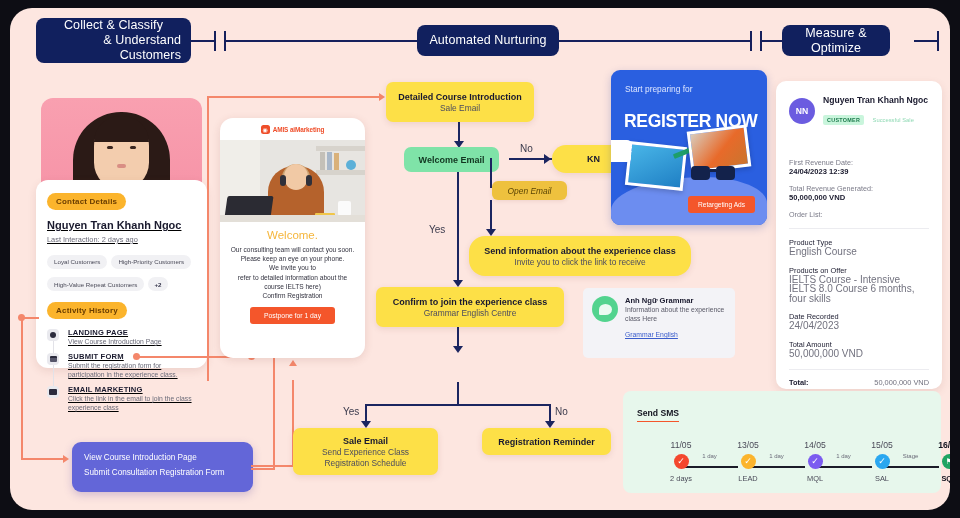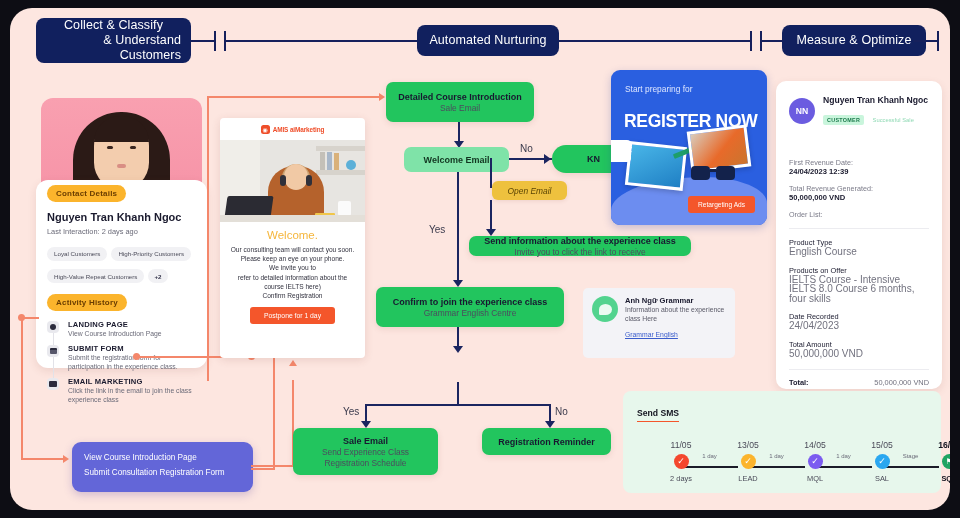--- a/index.html
+++ b/index.html
@@ -61,21 +61,21 @@
   #purple-box {
     position:absolute; left:62px; top:434px; width:181px; height:50px;
     background:#6366d8; border-radius:9px; color:#ffffff;
     padding:9px 12px; font-size:8.2px; line-height:14.5px;
     box-shadow:0 3px 8px rgba(80,60,160,.25);
   }
 
   
   #email-card {
     position:absolute; left:210px; top:110px; width:145px; height:240px;
-    background:#fff; border-radius:4px; overflow:hidden;
+    background:#fff; border-radius:13px; overflow:hidden;
     box-shadow:0 2px 8px rgba(120,60,50,.14);
   }
   #email-brand { height:22px; display:flex; align-items:center; justify-content:center; gap:3px; }
   .brand-mark { width:9px; height:9px; border-radius:2.5px; background:#ef4e2a;
                 display:flex;align-items:center;justify-content:center;color:#fff;font-size:6px;}
   .brand-txt { font-size:6.4px; font-weight:bold; color:#ef4e2a; letter-spacing:-.1px; }
   #email-hero { position:relative; height:82px; background:#e7e5e1; overflow:hidden; }
   .hero-shelf { position:absolute; background:#d7d3cc; }
   .hero-person { position:absolute; left:48px; bottom:0; width:56px; height:56px;
                  border-radius:26px 26px 0 0; background:#b5622c; }
@@ -91,21 +91,21 @@
                background:#f0c64a; border-radius:1px; }
   #email-welcome { text-align:center; color:#f5b63c; font-size:11.5px; margin-top:7px; }
   #email-body { text-align:center; font-size:6.6px; color:#32323f; line-height:9.2px; padding:4px 6px 0; }
   #postpone-btn {
     display:block; margin:7px auto 0; background:#f4562b; color:#fff; border:none;
     font-size:6.8px; border-radius:3px; padding:5px 14px; cursor:pointer;
   }
 
   
   .node {
-    position:absolute; background:#22c55e; border-radius:7px;
+    position:absolute; background:#fde047; border-radius:7px;
     display:flex; flex-direction:column; align-items:center; justify-content:center;
     text-align:center; box-shadow:0 2px 6px rgba(120,60,50,.12);
   }
   .node .t1 { font-size:9px; font-weight:bold; color:#181830; line-height:12px; }
   .node .t2 { font-size:8.4px; color:#4c4c5e; line-height:11px; }
   .node.green { background:#7fe3a8; box-shadow:none; }
   .node.green .t1 { color:#123520; }
   .chip-yellow {
     position:absolute; background:#eec13e; border-radius:6px; color:#5b4504;
     font-style:italic; font-size:8.4px; display:flex; align-items:center;
@@ -236,42 +236,42 @@
   <div class="phase-cap" style="left:214px;top:23px;"></div>
   <div class="phase-line" style="left:214px;top:32px;width:203px;"></div>
   <div class="phase-chip" style="left:407px;top:17px;width:142px;height:31px;">
     <span>Automated Nurturing</span>
   </div>
   <div class="phase-line" style="left:549px;top:32px;width:193px;"></div>
   <div class="phase-cap" style="left:740px;top:23px;"></div>
 
   <div class="phase-cap" style="left:750px;top:23px;"></div>
   <div class="phase-line" style="left:750px;top:32px;width:24px;"></div>
-  <div class="phase-chip" style="left:772px;top:17px;width:144px;height:31px;">
+  <div class="phase-chip" style="left:772px;top:17px;width:108px;height:31px;">
     <span>Measure &amp; Optimize</span>
   </div>
   <div class="phase-line" style="left:904px;top:32px;width:24px;"></div>
   <div class="phase-cap" style="left:927px;top:23px;"></div>
 
   <div id="profile-photo">
     <div class="ph-hair" style="left:32px;top:14px;width:97px;height:125px;border-radius:48px 48px 30px 30px;"></div>
     <div style="position:absolute;left:53px;top:22px;width:55px;height:70px;border-radius:28px 28px 30px 30px;background:#f3cdae;"></div>
     <div style="position:absolute;left:53px;top:18px;width:55px;height:26px;border-radius:28px 28px 0 0;background:#2b1a16;"></div>
     <div style="position:absolute;left:66px;top:48px;width:6px;height:3px;border-radius:2px;background:#3a2620;"></div>
     <div style="position:absolute;left:89px;top:48px;width:6px;height:3px;border-radius:2px;background:#3a2620;"></div>
     <div style="position:absolute;left:76px;top:66px;width:9px;height:4px;border-radius:3px;background:#d98e84;"></div>
     <div style="position:absolute;left:48px;top:86px;width:65px;height:49px;border-radius:14px 14px 0 0;background:#f4f4f6;"></div>
     <div style="position:absolute;left:28px;top:90px;width:30px;height:45px;background:#6d7f96;border-radius:10px 0 0 0;"></div>
     <div style="position:absolute;left:104px;top:90px;width:30px;height:45px;background:#6d7f96;border-radius:0 10px 0 0;"></div>
     <div style="position:absolute;left:104px;top:96px;width:30px;height:3px;background:#455468;"></div>
     <div style="position:absolute;left:104px;top:110px;width:30px;height:3px;background:#455468;"></div>
   </div>
 
   <div id="profile-card">
-    <div style="padding:2px 11px 0;">
+    <div style="padding:10px 11px 0;text-decoration:underline;">
       <span class="pill-yellow">Contact Details</span>
       <div class="pname" style="margin-top:9px;">Nguyen Tran Khanh Ngoc</div>
       <div class="psub" style="margin-top:4px;">Last Interaction: 2 days ago</div>
       <div style="margin-top:6px;">
         <span class="tag">Loyal Customers</span><span class="tag">High-Priority Customers</span>
         <span class="tag">High-Value Repeat Customers</span><span class="tag count">+2</span>
       </div>
       <div style="margin-top:4px;">
         <span class="pill-yellow">Activity History</span>
       </div>
@@ -361,41 +361,41 @@
     <button id="postpone-btn">Postpone for 1 day</button>
   </div>
 
   <div class="node" style="left:376px;top:74px;width:148px;height:40px;">
     <span class="t1">Detailed Course Introduction</span>
     <span class="t2">Sale Email</span>
   </div>
   <div class="edge" style="left:448px;top:114px;width:2px;height:22px;"></div>
   <div class="arrow-d" style="left:444px;top:133px;"></div>
 
-  <div class="node green" style="left:394px;top:139px;width:105px;height:25px;">
+  <div class="node green" style="left:394px;top:139px;width:95px;height:25px;">
     <span class="t1">Welcome Email</span>
   </div>
 
   <div class="edge" style="left:499px;top:150px;width:43px;height:2px;"></div>
   <div class="arrow-r" style="left:534px;top:146px;"></div>
   <div class="edge-label" style="left:510px;top:135px;">No</div>
 
   <div class="node" style="left:542px;top:137px;width:83px;height:28px;border-radius:14px;">
     <span class="t1">KN</span>
   </div>
   <div class="knob" style="left:620px;top:146px;"></div>
   <div class="edge" style="left:624px;top:150px;width:24px;height:2px;"></div>
   <div class="arrow-r" style="left:641px;top:146px;"></div>
 
   <div class="edge" style="left:480px;top:150px;width:2px;height:30px;"></div>
   <div class="chip-yellow" style="left:482px;top:173px;width:75px;height:19px;">Open Email</div>
   <div class="edge" style="left:480px;top:192px;width:2px;height:32px;"></div>
   <div class="arrow-d" style="left:476px;top:221px;"></div>
 
-  <div class="node" style="left:459px;top:228px;width:222px;height:20px;">
+  <div class="node" style="left:459px;top:228px;width:222px;height:40px;border-radius:16px;">
     <span class="t1">Send information about the experience class</span>
     <span class="t2">Invite you to click the link to receive</span>
   </div>
 
   <div class="edge" style="left:447px;top:164px;width:2px;height:110px;"></div>
   <div class="edge-label" style="left:419px;top:216px;">Yes</div>
   <div class="arrow-d" style="left:443px;top:272px;"></div>
 
   <div class="node" style="left:366px;top:279px;width:188px;height:40px;">
     <span class="t1">Confirm to join the experience class</span>

